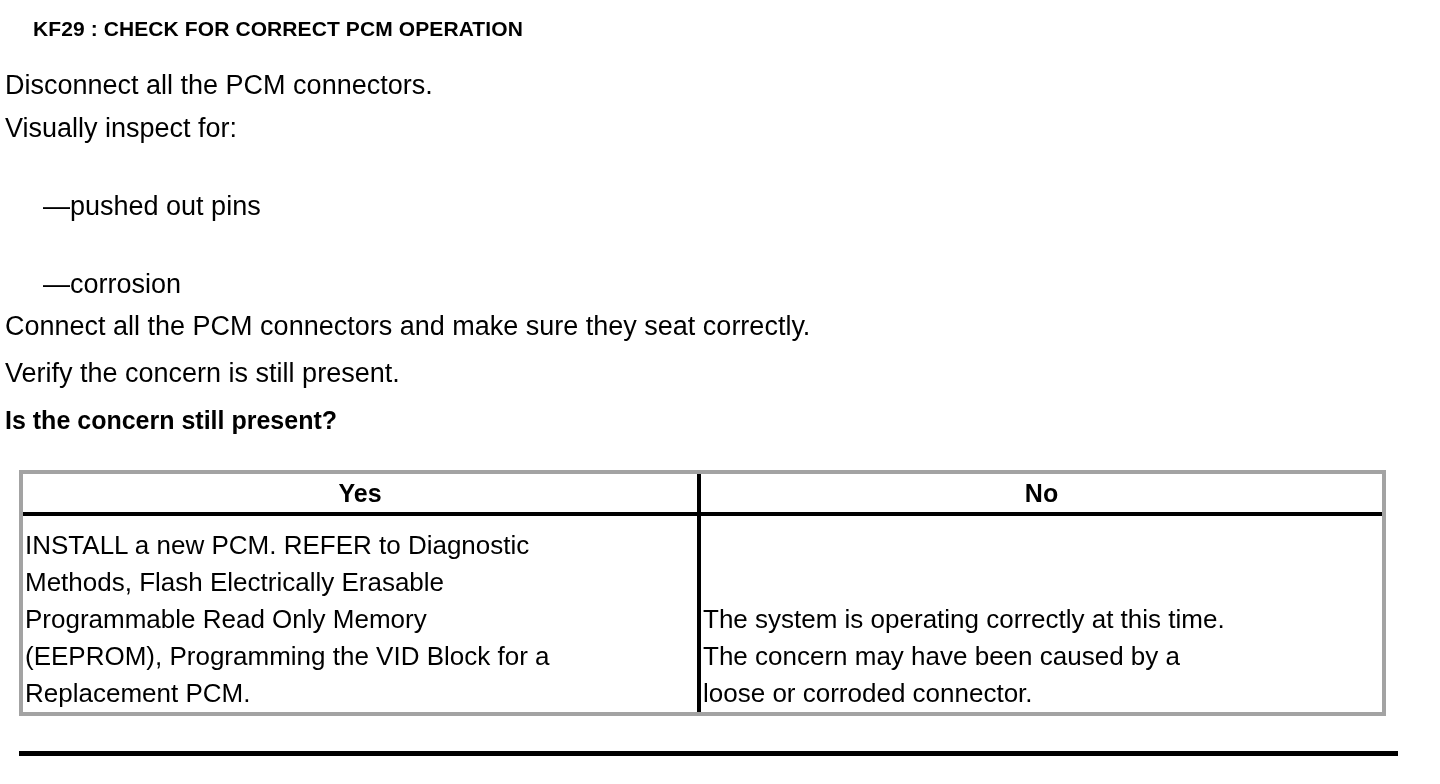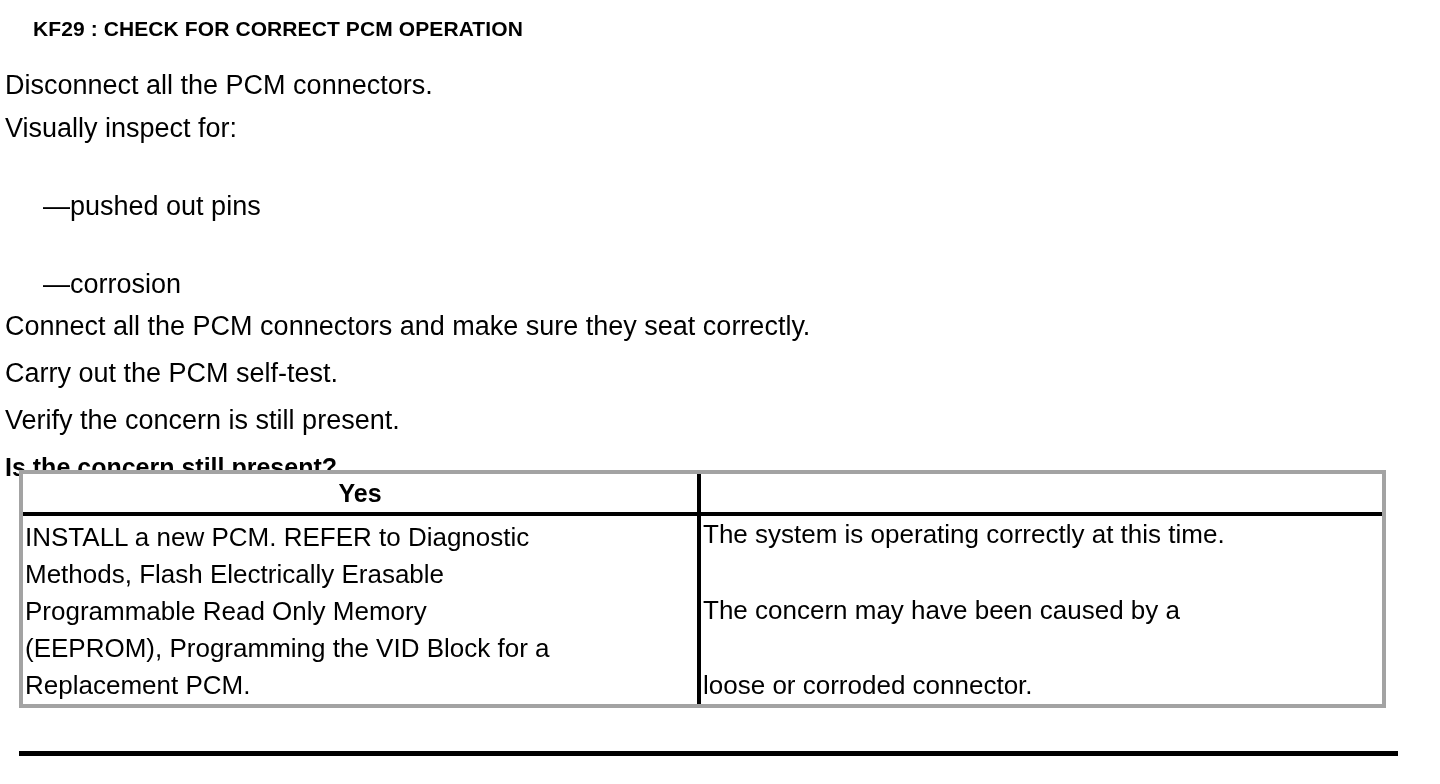--- a/index.html
+++ b/index.html
@@ -101,25 +101,25 @@
     font-size: 25px;
     font-weight: bold;
     line-height: 30px;
   }
   .body-cell {
     width: 100%;
     padding: 0 2px;
     box-sizing: border-box;
     display: flex;
     flex-direction: column;
-    justify-content: space-between;
+    justify-content: flex-end;
   }
   .body-cell.top-aligned {
     justify-content: flex-start;
-    padding-top: 3px;
+    padding-top: 11px;
   }
   .cell-line {
     font-size: 26px;
     line-height: 37px;
     white-space: nowrap;
   }
   .cell-line.center {
     text-align: left;
   }
 
@@ -139,30 +139,32 @@
 <div class="page">
 
   <div class="step-title">KF29 : CHECK FOR CORRECT PCM OPERATION</div>
 
   <div class="procedure">
     <div class="proc-line">Disconnect all the PCM connectors.</div>
     <div class="proc-line tight">Visually inspect for:</div>
     <div class="proc-line tight bullet">—pushed out pins</div>
     <div class="proc-line tight bullet">—corrosion</div>
     <div class="proc-line">Connect all the PCM connectors and make sure they seat correctly.</div>
-    <div class="proc-line">Carry out the PCM self-test.</div>
     <div class="proc-line">Verify the concern is still present.</div>
     <div class="proc-line bold">Is the concern still present?</div>
   </div>
 
   <div class="decision-table">
 
     <div class="table-header-row">
       <div class="col-yes">
         <div class="header-cell">Yes</div>
+      </div>
+      <div class="col-no">
+        <div class="header-cell">No</div>
       </div>
     </div>
 
     <div class="table-body-row">
       <div class="col-yes">
         <div class="body-cell top-aligned">
           <div class="cell-line">INSTALL a new PCM. REFER to Diagnostic</div>
           <div class="cell-line">Methods,  Flash Electrically Erasable</div>
           <div class="cell-line">Programmable Read Only Memory</div>
           <div class="cell-line">(EEPROM), Programming the VID Block for a</div>

